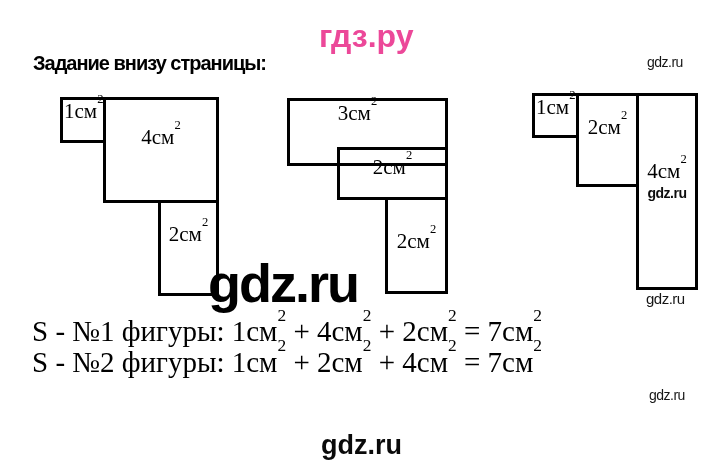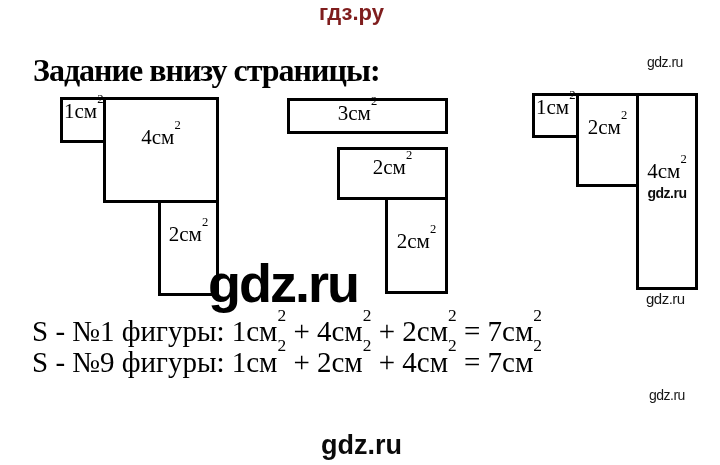--- a/index.html
+++ b/index.html
@@ -3,23 +3,23 @@
 <meta charset="utf-8">
 <style>
   html,body{margin:0;padding:0;background:#fff;}
   .page{
     position:relative;width:720px;height:465px;background:#ffffff;
     overflow:hidden;color:#000;
     font-family:"Liberation Serif", serif;
   }
   
   .logo-top{
-    position:absolute;left:319px;top:0;
-    font-family:"Liberation Sans", sans-serif;font-weight:bold;font-size:22px;
-    color:#7f1d1d;letter-spacing:0px;
+    position:absolute;left:319px;top:18px;
+    font-family:"Liberation Sans", sans-serif;font-weight:bold;font-size:32px;
+    color:#ec4899;letter-spacing:0px;
   }
   .wm-small{
     position:absolute;
     font-family:"Liberation Sans", sans-serif;font-size:14px;color:#161616;
     letter-spacing:-0.5px;
   }
   .wm-top-right{left:647px;top:54px;}
   .wm-mid-right{left:649px;top:387px;}
   .wm-fig3-bottom{left:646px;top:290px;font-size:15px;}
   .wm-center{
@@ -28,21 +28,21 @@
     line-height:54px;color:#000;letter-spacing:-2px;
   }
   .logo-bottom{
     position:absolute;left:321px;top:430px;
     font-family:"Liberation Sans", sans-serif;font-weight:bold;font-size:27px;
     color:#0a0a0a;
   }
   
   .heading{
     position:absolute;left:33px;top:52px;margin:0;
-    font-family:Liberation Serif, serif;font-weight:bold;font-size:32px;
+    font-family:Liberation Sans, sans-serif;font-weight:bold;font-size:20px;
     letter-spacing:-1px;white-space:nowrap;
   }
   
   .rect{
     position:absolute;border:3px solid #000;background:transparent;
     box-sizing:border-box;
   }
   .cell-label{
     position:absolute;white-space:nowrap;
     font-family:"Liberation Serif", serif;font-size:21px;line-height:22px;color:#000;
@@ -76,21 +76,21 @@
   <div class="rect" style="left:60px;top:97px;width:46px;height:46px;">
     <span class="cell-label" style="left:1px;top:0px;"><span>1см</span><sup class="sq">2</sup></span>
   </div>
   <div class="rect" style="left:103px;top:97px;width:116px;height:106px;">
     <span class="cell-label centered" style="top:26px;"><span>4см</span><sup class="sq">2</sup></span>
   </div>
   <div class="rect" style="left:158px;top:200px;width:61px;height:96px;">
     <span class="cell-label centered" style="top:20px;"><span>2см</span><sup class="sq">2</sup></span>
   </div>
 
-  <div class="rect" style="left:287px;top:98px;width:161px;height:36px;">
+  <div class="rect" style="left:287px;top:98px;width:161px;height:68px;">
     <span class="cell-label centered" style="top:1px;left:-20px;"><span>3см</span><sup class="sq">2</sup></span>
   </div>
   <div class="rect" style="left:337px;top:147px;width:111px;height:53px;">
     <span class="cell-label centered" style="top:6px;"><span>2см</span><sup class="sq">2</sup></span>
   </div>
   <div class="rect" style="left:385px;top:197px;width:63px;height:97px;">
     <span class="cell-label centered" style="top:30px;"><span>2см</span><sup class="sq">2</sup></span>
   </div>
 
   <div class="rect" style="left:532px;top:93px;width:47px;height:45px;">
@@ -101,20 +101,20 @@
   </div>
   <div class="rect" style="left:636px;top:93px;width:62px;height:197px;">
     <span class="cell-label centered" style="top:64px;"><span>4см</span><sup class="sq">2</sup><span class="wm-inner">gdz.ru</span></span>
   </div>
   <div class="wm-small wm-fig3-bottom">gdz.ru</div>
 
   <div class="wm-center">gdz.ru</div>
 
   <div class="formulas">
     <div class="formula-line"><span>S - №1 фигуры: 1см</span><sup class="sq">2</sup><span> + 4см</span><sup class="sq">2</sup><span> + 2см</span><sup class="sq">2</sup><span> = 7см</span><sup class="sq">2</sup></div>
-    <div class="formula-line"><span>S - №9 фигуры: 1см</span><sup class="sq">2</sup><span> + 2см</span><sup class="sq">2</sup><span> + 4см</span><sup class="sq">2</sup><span> = 7см</span><sup class="sq">2</sup></div>
+    <div class="formula-line"><span>S - №2 фигуры: 1см</span><sup class="sq">2</sup><span> + 2см</span><sup class="sq">2</sup><span> + 4см</span><sup class="sq">2</sup><span> = 7см</span><sup class="sq">2</sup></div>
   </div>
 
   <div class="wm-small wm-mid-right">gdz.ru</div>
 
   <div class="logo-bottom">gdz.ru</div>
 
 </div>
 
 </body></html>

